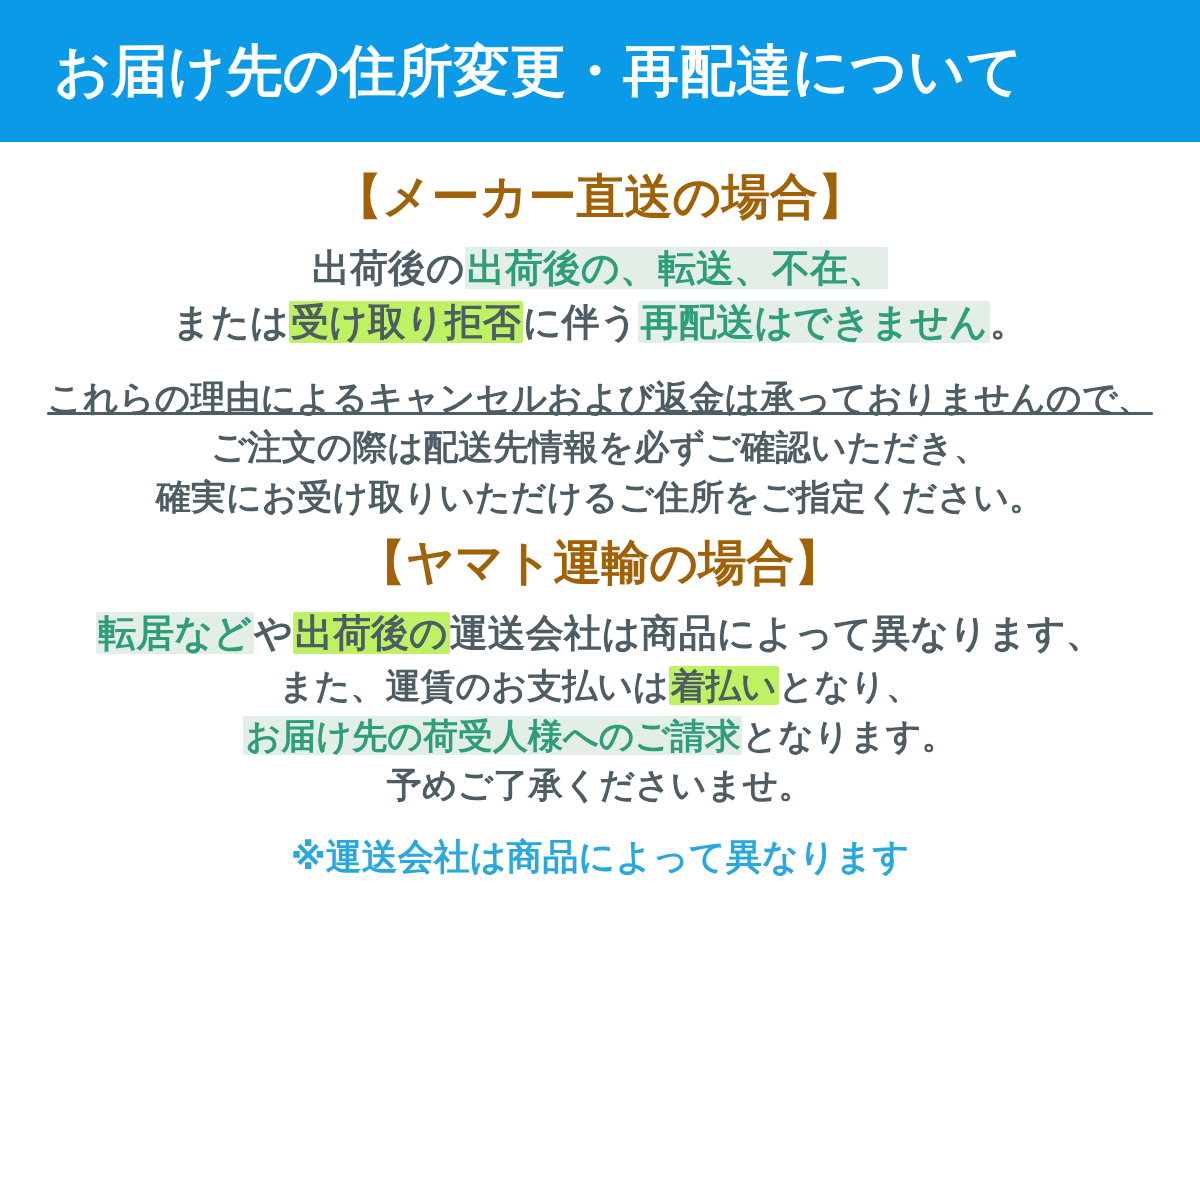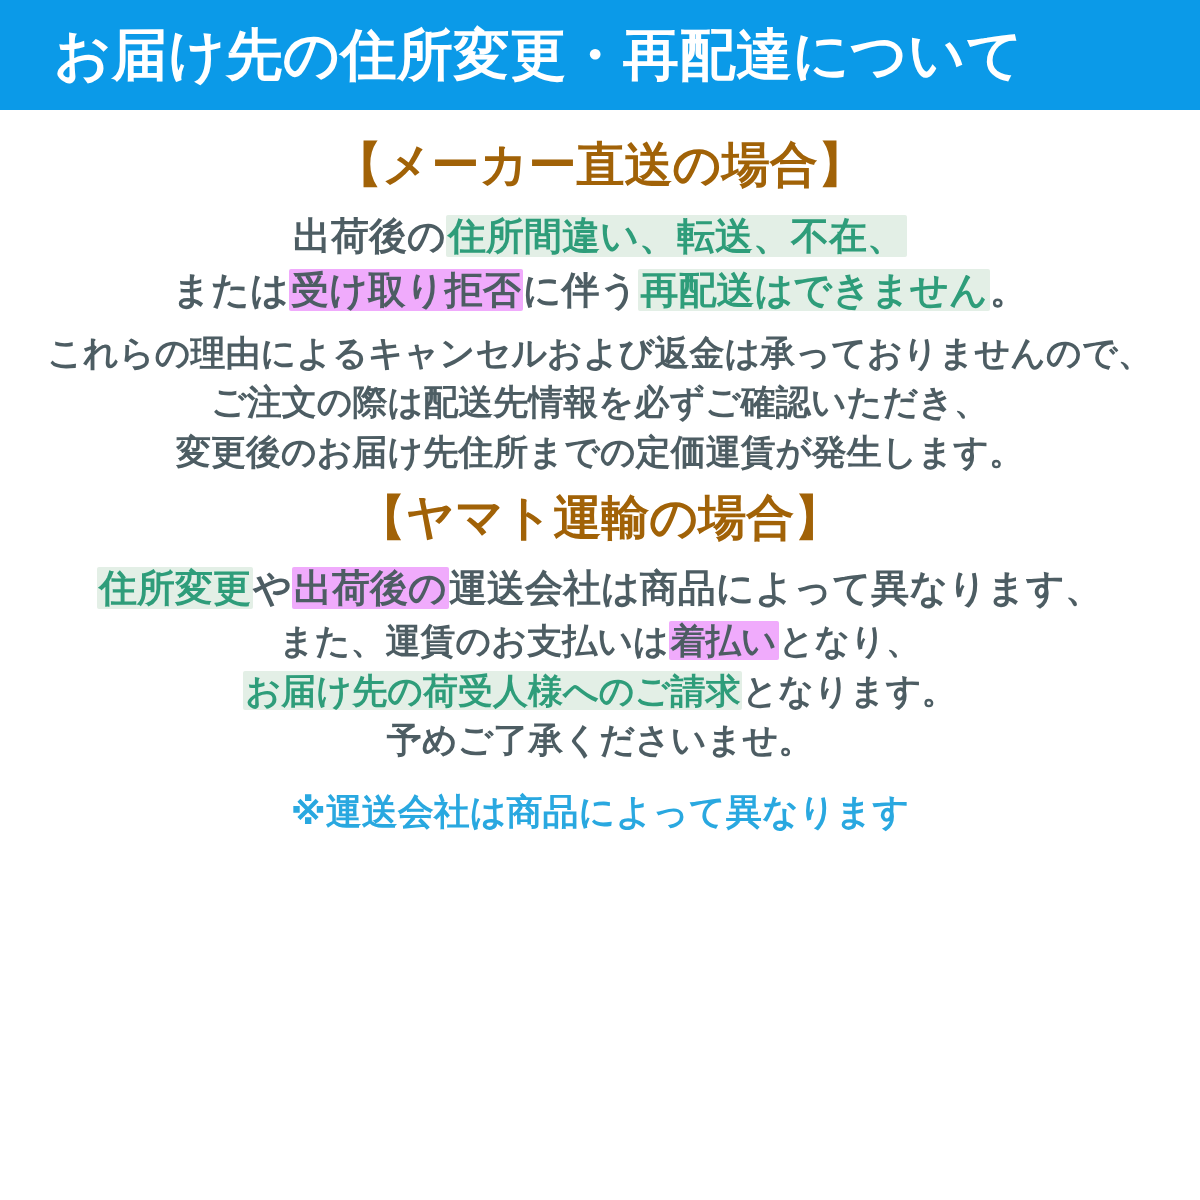--- a/index.html
+++ b/index.html
@@ -17,21 +17,21 @@
   .page {
     position: relative;
     width: 1200px;
     height: 1200px;
     background: #ffffff;
   }
 
   
   .header-band {
     width: 1200px;
-    height: 110px;
+    height: 142px;
     background: #0b9ae8;
     display: flex;
     align-items: center;
     box-sizing: border-box;
     padding-left: 54px;
   }
   .header-title {
     color: #ffffff;
     font-size: 56px;
     font-weight: 700;
@@ -69,60 +69,60 @@
     font-size: 35px;
   }
 
   .hl-green {
     background: #e3efe6;
     color: #2e9d7a;
     padding: 0 2px;
     border-radius: 2px;
   }
   .hl-pink {
-    background: #f0abfc;
+    background: #bef264;
     color: #4d5d63;
     padding: 0 2px;
     border-radius: 2px;
   }
 
   .note {
     color: #29a8e0;
     font-size: 36px;
     font-weight: 700;
     text-align: center;
     line-height: 1.3;
     white-space: nowrap;
   }
 
   .block-gap-a { margin-top: 12px; }
-  .block-gap-b { margin-top: 10px; }
+  .block-gap-b { margin-top: 23px; text-decoration: underline; }
   .block-gap-c { margin-top: 24px; }
 </style>
 </head>
 <body>
 
 <div class="page">
 
   <div class="header-band">
     <div class="header-title">お届け先の住所変更・再配達について</div>
   </div>
 
   <div class="content">
 
     <div class="section-heading">【メーカー直送の場合】</div>
 
-    <div class="line"><span>出荷後の</span><span class="hl-green">住所間違い、転送、不在、</span></div>
+    <div class="line"><span>出荷後の</span><span class="hl-green">出荷後の、転送、不在、</span></div>
     <div class="line"><span>または</span><span class="hl-pink">受け取り拒否</span><span>に伴う</span><span class="hl-green">再配送はできません</span><span>。</span></div>
     <div class="line small block-gap-b"><span>これらの理由によるキャンセルおよび返金は承っておりませんので、</span></div>
     <div class="line small"><span>ご注文の際は配送先情報を必ずご確認いただき、</span></div>
-    <div class="line small"><span>変更後のお届け先住所までの定価運賃が発生します。</span></div>
+    <div class="line small"><span>確実にお受け取りいただけるご住所をご指定ください。</span></div>
 
     <div class="section-heading block-gap-a">【ヤマト運輸の場合】</div>
 
-    <div class="line"><span class="hl-green">住所変更</span><span>や</span><span class="hl-pink">出荷後の</span><span>運送会社は商品によって異なります、</span></div>
+    <div class="line"><span class="hl-green">転居など</span><span>や</span><span class="hl-pink">出荷後の</span><span>運送会社は商品によって異なります、</span></div>
     <div class="line small"><span>また、運賃のお支払いは</span><span class="hl-pink">着払い</span><span>となり、</span></div>
     <div class="line small"><span class="hl-green">お届け先の荷受人様へのご請求</span><span>となります。</span></div>
     <div class="line small"><span>予めご了承くださいませ。</span></div>
 
     <div class="note block-gap-c">※運送会社は商品によって異なります</div>
   </div>
 </div>
 
 </body></html>

